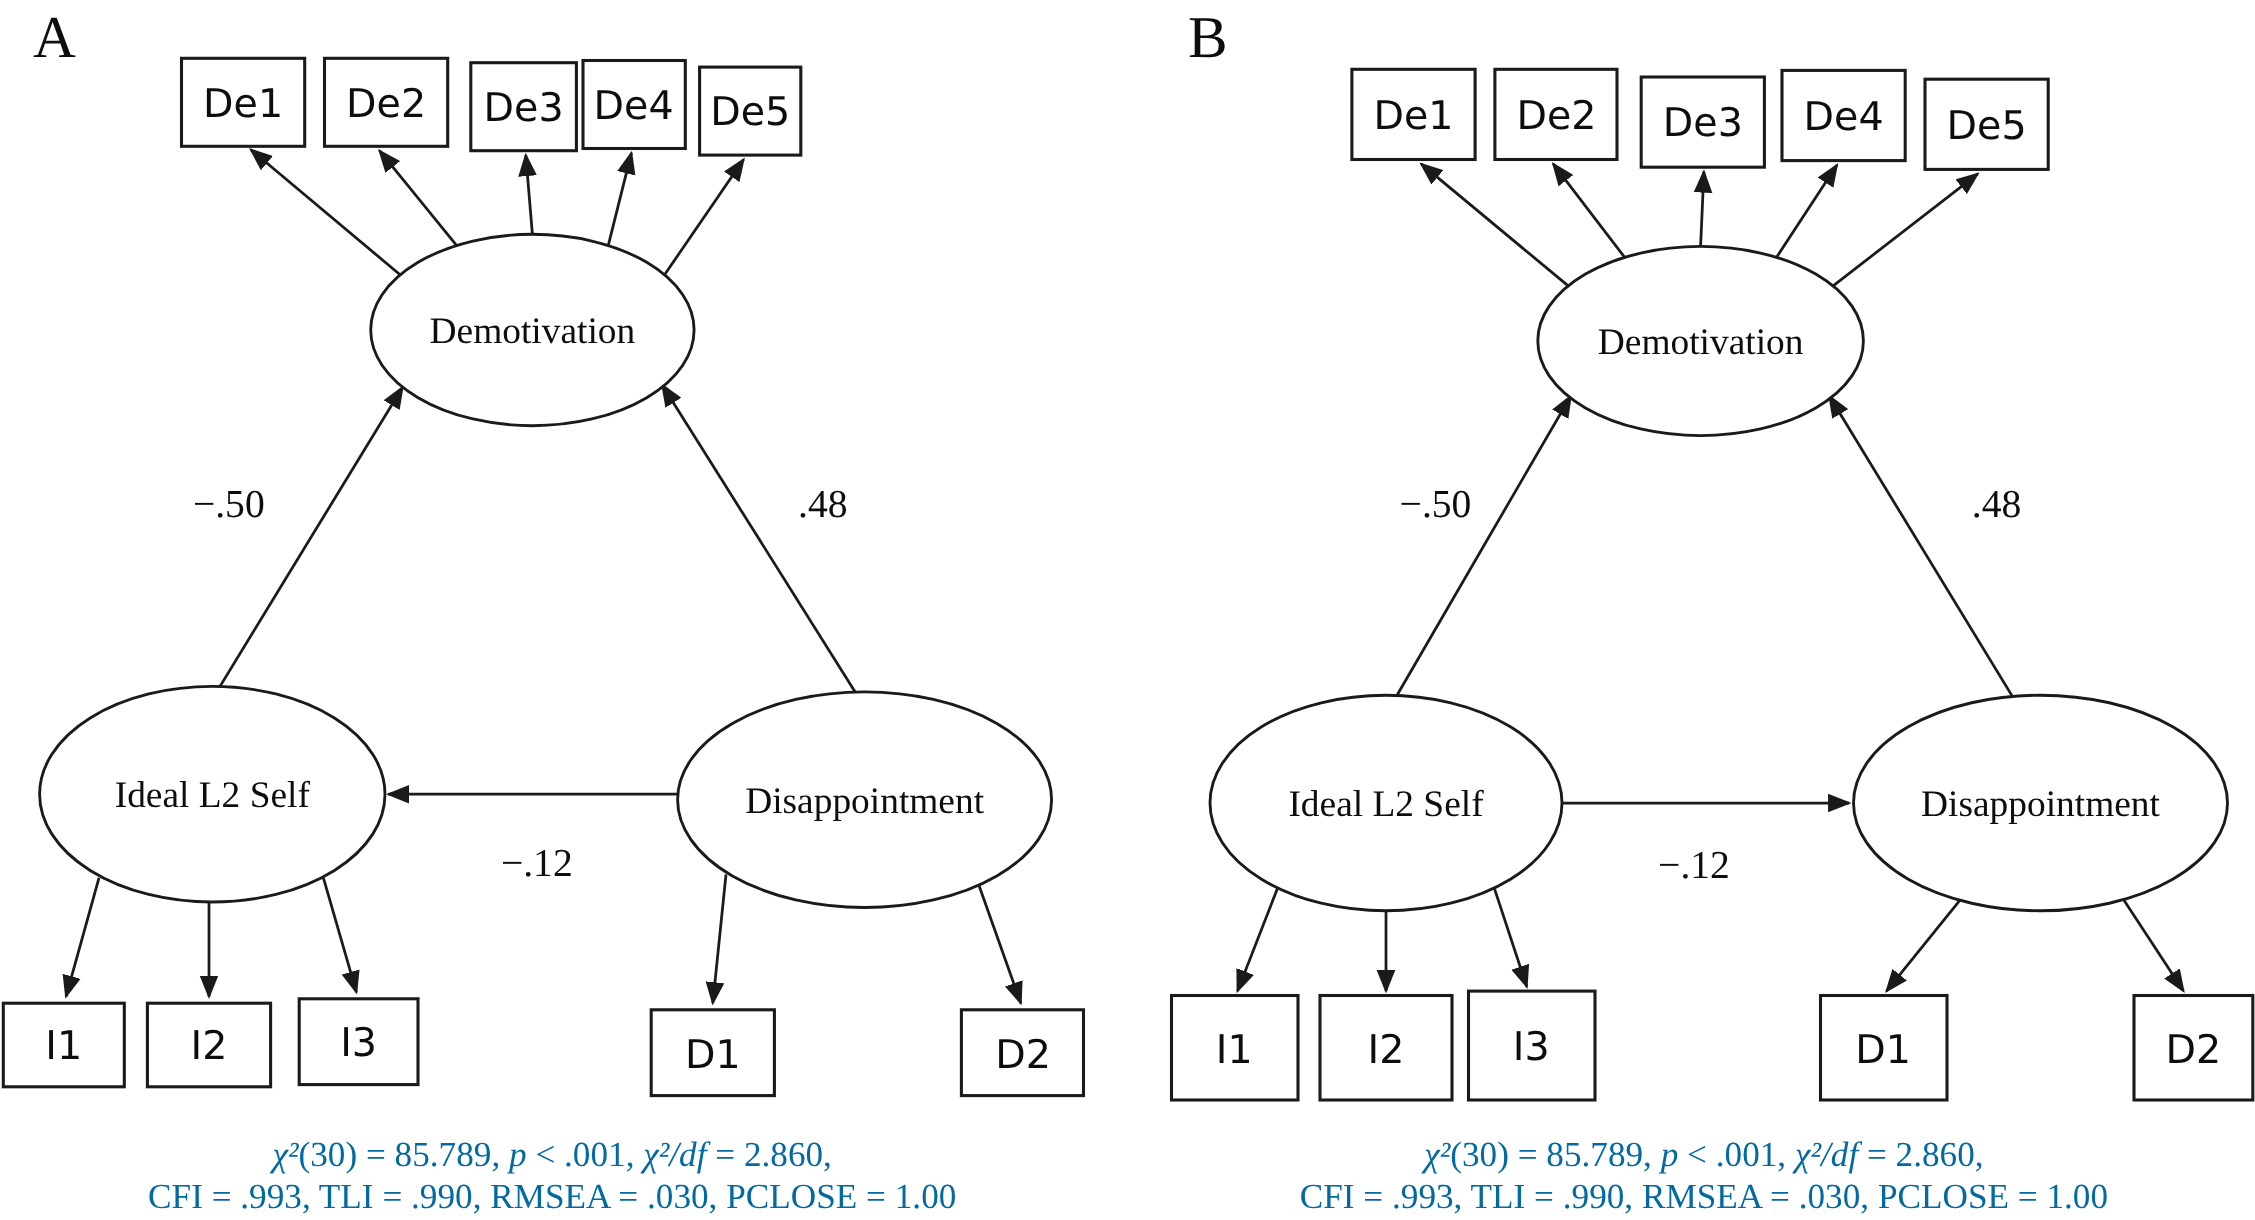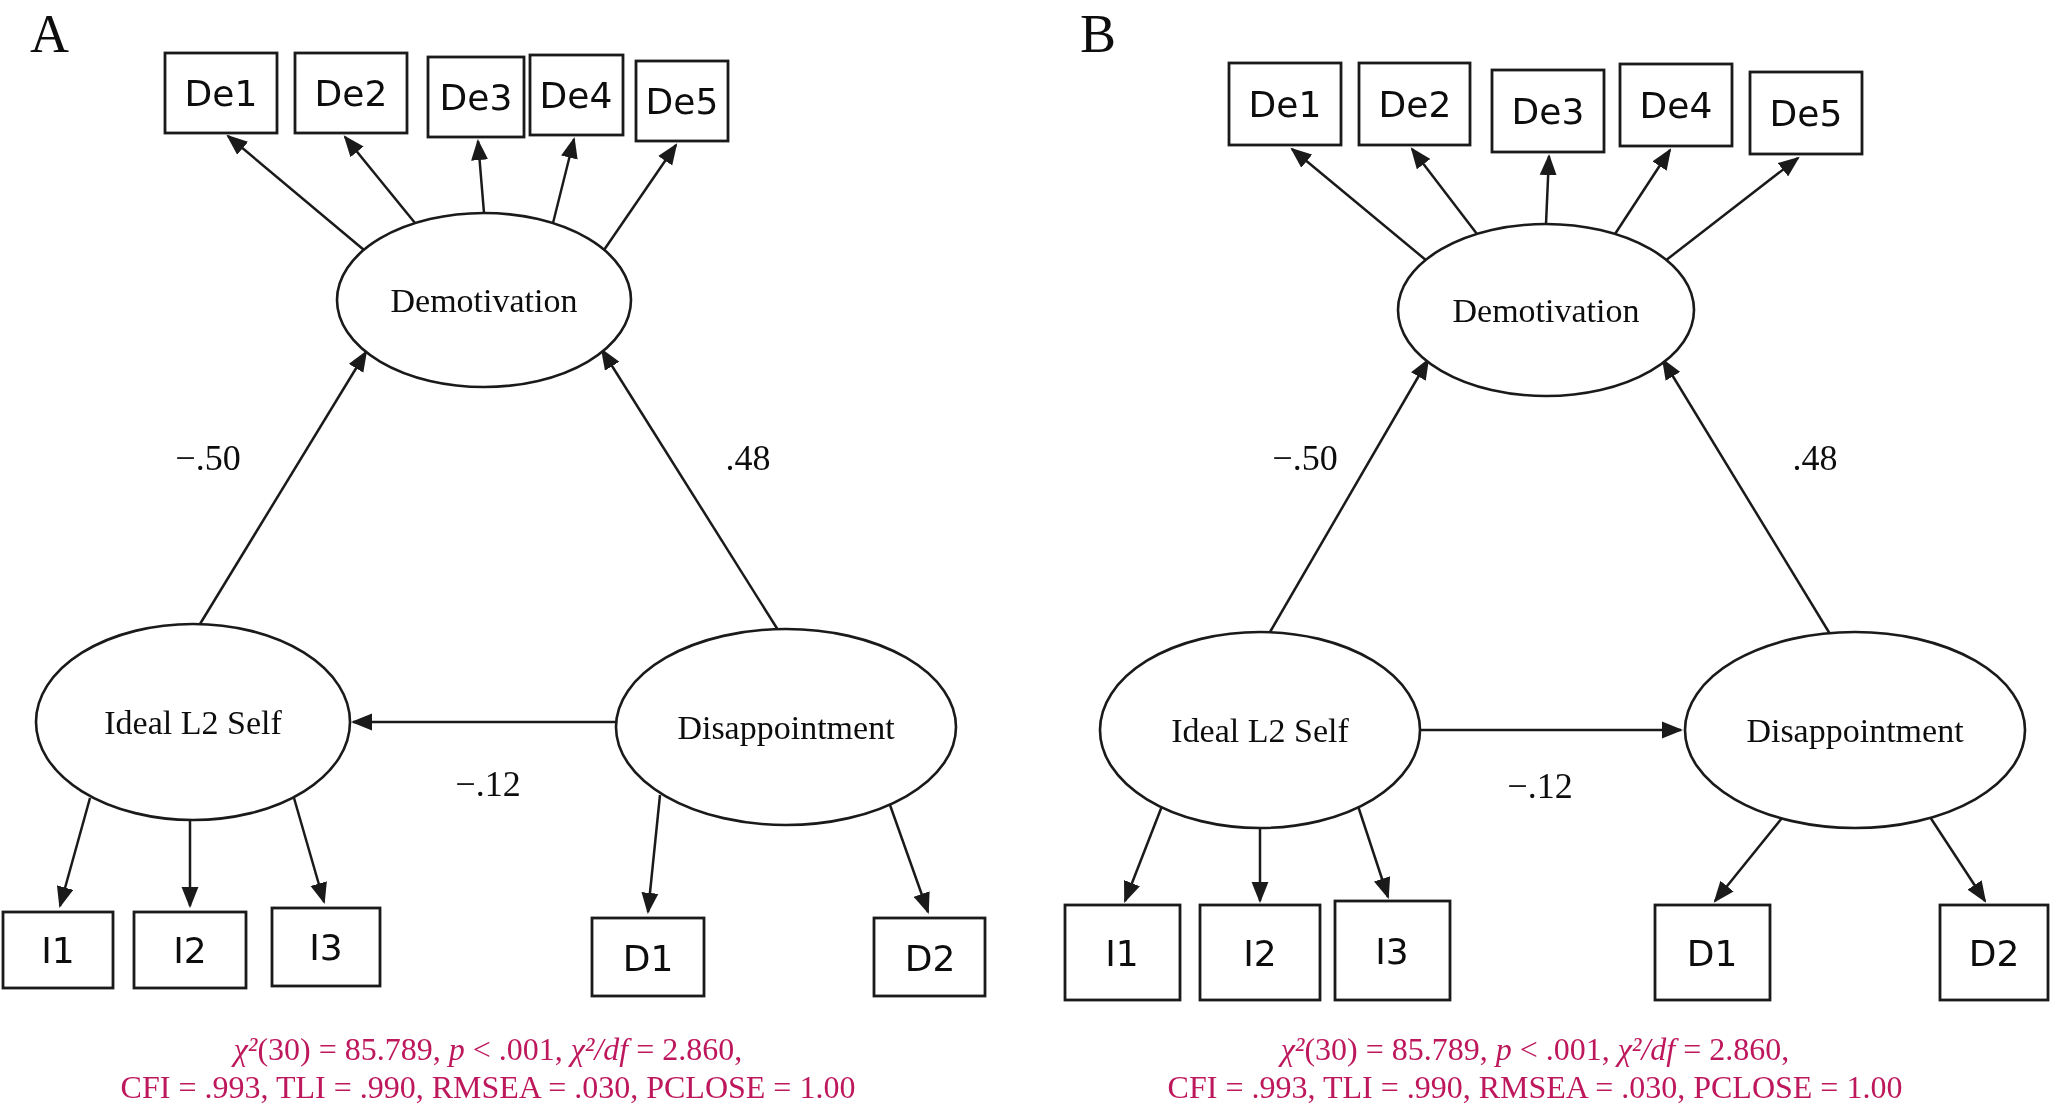--- a/index.html
+++ b/index.html
@@ -38,21 +38,22 @@
     text-anchor: start;
   }
   .caption {
     position: absolute;
     top: 1030px;
     width: 976px;
     text-align: center;
     font-family: "Liberation Serif", serif;
     font-size: 32px;
     line-height: 38px;
-    color: #be185d;
+    color: #0369a1;
+    padding-left: 14px;
   }
   .caption .it { font-style: italic; }
   #caption-a { left: 0px; }
   #caption-b { left: 1047px; }
 </style>
 </head>
 <body>
 
 <div id="stage">
 

